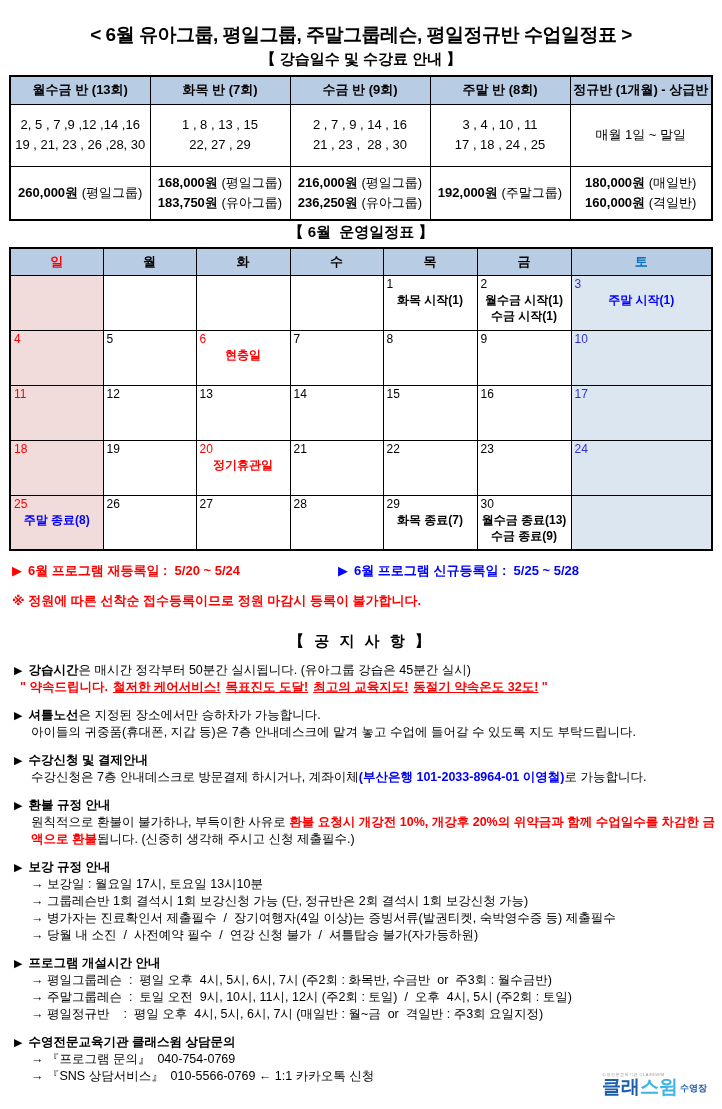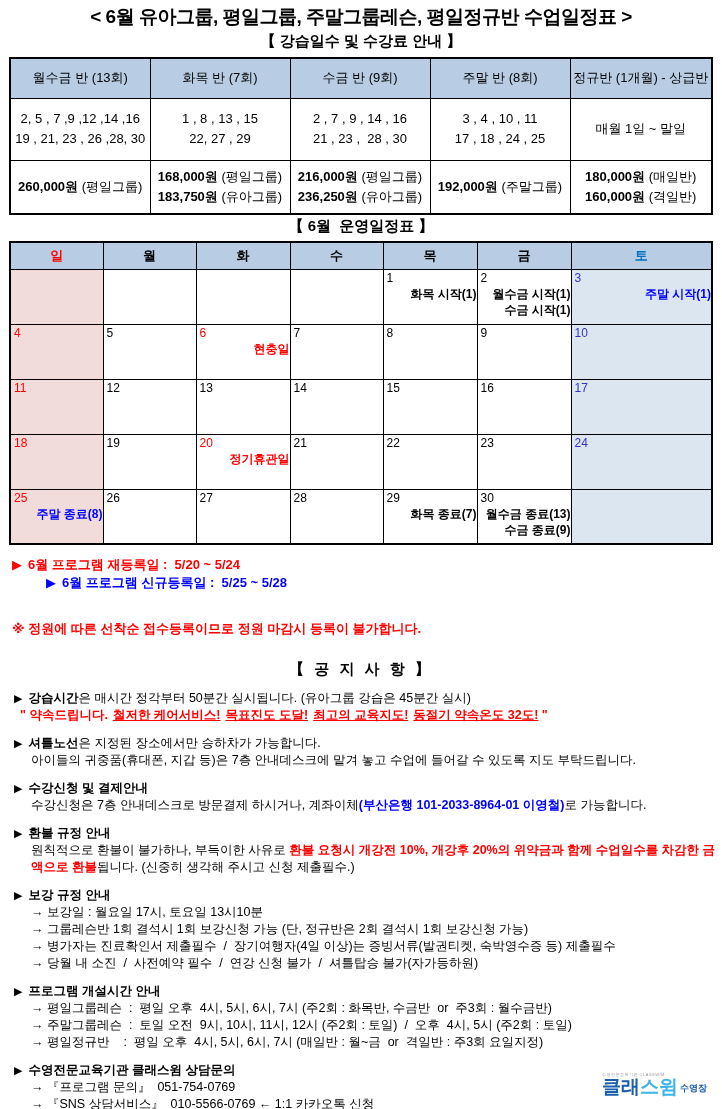--- a/index.html
+++ b/index.html
@@ -4,55 +4,55 @@
 <style>
   * { box-sizing: border-box; margin: 0; padding: 0; }
   body {
     width: 722px; height: 1109px; overflow: hidden;
     background: #ffffff; color: #000;
     font-family: "Liberation Sans", "DejaVu Sans", sans-serif;
     position: relative;
   }
   .pre { white-space: pre-wrap; }
 
-  .doc-title { text-align: center; font-size: 19px; font-weight: bold; padding-top: 4px; letter-spacing: -0.5px; }
+  .doc-title { text-align: center; font-size: 19px; font-weight: bold; padding-top: 22px; letter-spacing: -0.5px; }
   .section-title { text-align: center; font-size: 15px; font-weight: bold; margin-top: 2px; }
 
   table { border-collapse: collapse; table-layout: fixed; width: 702px; margin: 6px auto 0; border: 2px solid #000; }
   th, td { border: 1px solid #000; }
 
   
-  .fee th { background: #b8cce4; height: 40px; font-size: 13px; font-weight: normal; }
+  .fee th { background: #b8cce4; height: 28px; font-size: 13px; font-weight: bold; }
   .fee td { text-align: center; font-size: 13px; }
   .fee .dates-row td { height: 62px; }
   .fee .fees-row td { height: 54px; }
   .fee .amount { font-weight: bold; }
   .fee .dline { line-height: 20px; }
 
   
   .cal { margin-top: 5px; }
   .cal th { background: #b8cce4; height: 27px; font-size: 13px; font-weight: bold; }
   .cal th.sun-h { color: #ff0000; }
   .cal th.sat-h { color: #0070c0; }
   .cal td { height: 55px; vertical-align: top; font-size: 12px; }
   .cal td.sun { background: #f2dcdb; }
   .cal td.sat { background: #dce6f1; }
   .dn { text-align: left; padding: 2px 0 1px 3px; line-height: 13px; }
   .sun .dn { color: #ff0000; }
   .sat .dn { color: #3333cc; }
-  .evt { text-align: right; font-weight: bold; line-height: 16px; }
+  .evt { text-align: center; font-weight: bold; line-height: 16px; }
   .evt.red { color: #ff0000; }
   .evt.blue { color: #0000ff; }
 
   
-  .reg-line { margin: 11px 0 0 12px; font-size: 13px; font-weight: bold; display: flex; flex-direction: column; }
+  .reg-line { margin: 11px 0 0 12px; font-size: 13px; font-weight: bold; display: flex; }
   .reg-left { color: #ff0000; width: 292px; }
   .reg-right { color: #0000ff; padding-left: 34px; }
   .mk { margin-right: 6px; }
-  .capacity-note { margin: 28px 0 0 12px; font-size: 13px; font-weight: bold; color: #ff0000; }
+  .capacity-note { margin: 12px 0 0 12px; font-size: 13px; font-weight: bold; color: #ff0000; }
 
   
   .notice-heading { text-align: center; font-size: 15px; font-weight: bold; margin-top: 22px; letter-spacing: 3px; }
   .notice { margin: 11px 0 0 14px; font-size: 12.5px; line-height: 17px; }
   .notice .mk { font-size: 11px; }
   .b { font-weight: bold; }
   .indent { margin-left: 17px; white-space: pre-wrap; }
   .promise { color: #ff0000; font-weight: bold; margin-left: 6px; white-space: pre-wrap; }
   .promise .u { text-decoration: underline; margin-left: 5px; }
   .blue-b { color: #0000ff; font-weight: bold; }
@@ -313,21 +313,21 @@
 
 <div class="notice">
   <div><span class="mk">▶</span><span class="b">프로그램 개설시간 안내</span></div>
   <div class="indent"><span>→ </span><span class="pre">평일그룹레슨  :  평일 오후  4시, 5시, 6시, 7시 (주2회 : 화목반, 수금반  or  주3회 : 월수금반)</span></div>
   <div class="indent"><span>→ </span><span class="pre">주말그룹레슨  :  토일 오전  9시, 10시, 11시, 12시 (주2회 : 토일)  /  오후  4시, 5시 (주2회 : 토일)</span></div>
   <div class="indent"><span>→ </span><span class="pre">평일정규반    :  평일 오후  4시, 5시, 6시, 7시 (매일반 : 월~금  or  격일반 : 주3회 요일지정)</span></div>
 </div>
 
 <div class="notice">
   <div><span class="mk">▶</span><span class="b">수영전문교육기관 클래스윔 상담문의</span></div>
-  <div class="indent"><span>→ </span><span class="pre">『프로그램 문의』  051-754-0769</span></div>
+  <div class="indent"><span>→ </span><span class="pre">『프로그램 문의』  040-754-0769</span></div>
   <div class="indent"><span>→ </span><span class="pre">『SNS 상담서비스』  010-5566-0769 ← 1:1 카카오톡 신청</span></div>
 </div>
 
 <div class="quote">
   
 </div>
 
 <div class="logo">
   <div class="logo-tiny">수영전문교육기관 CLASSWIM</div>
   <div>

